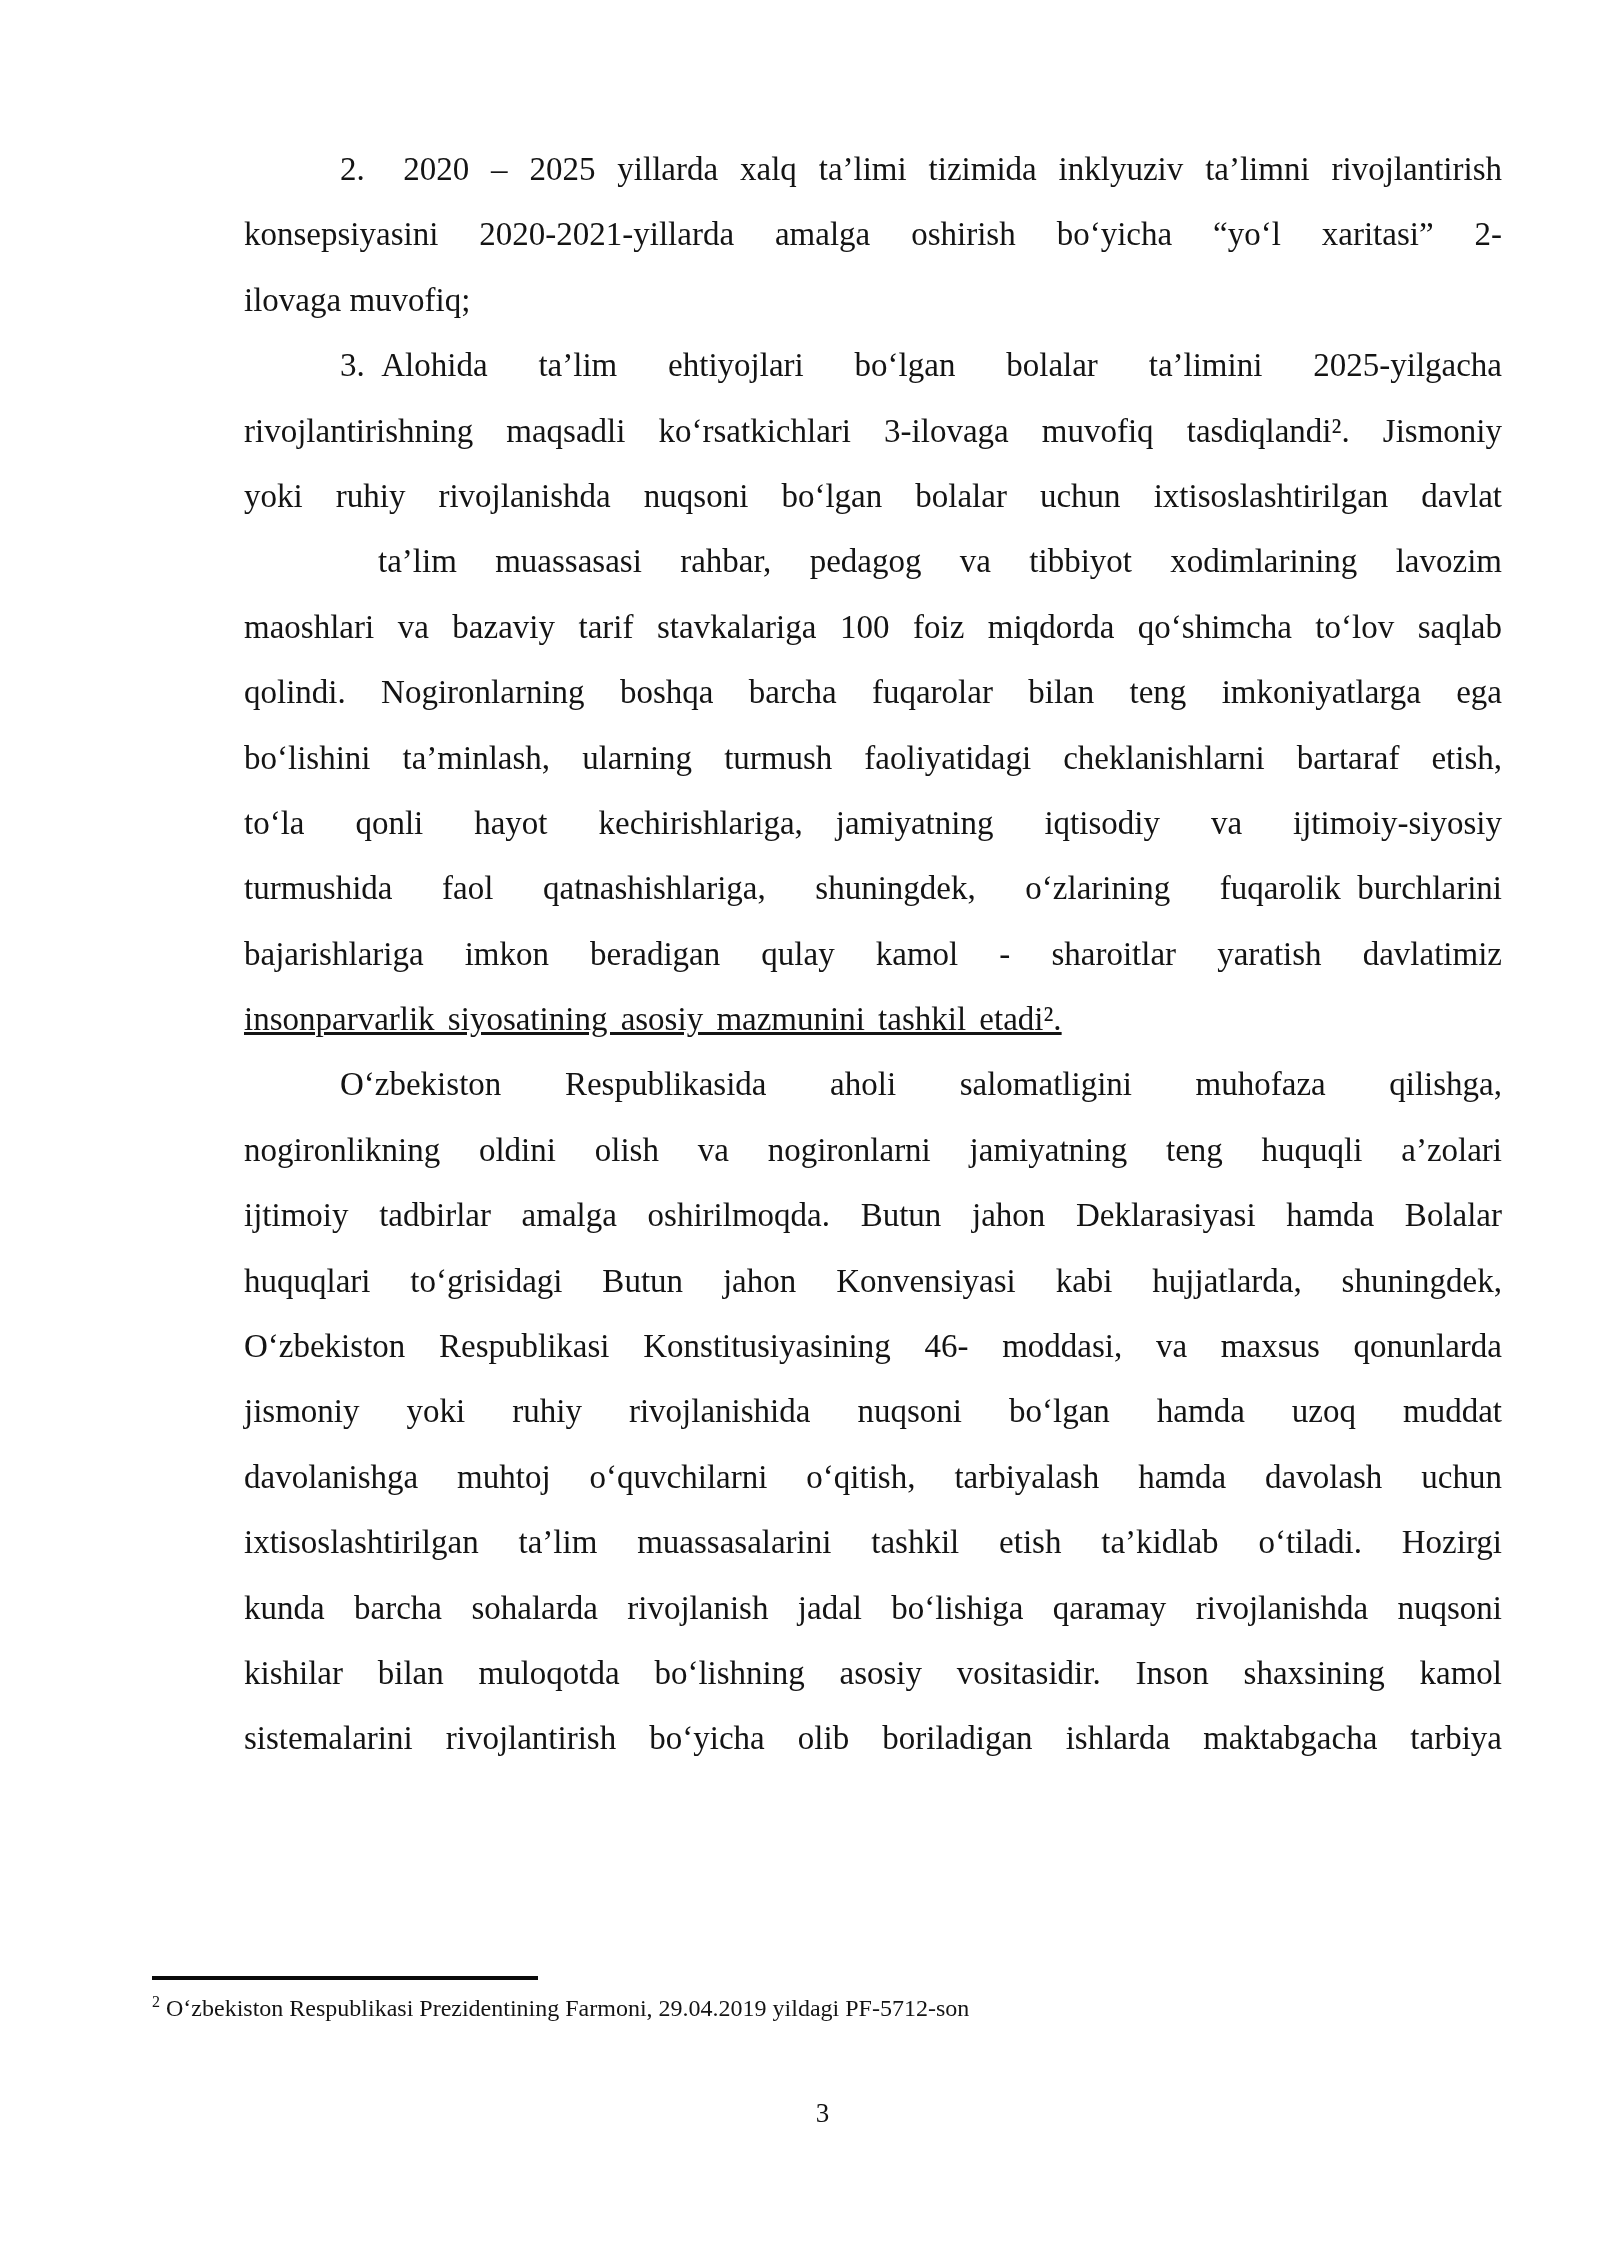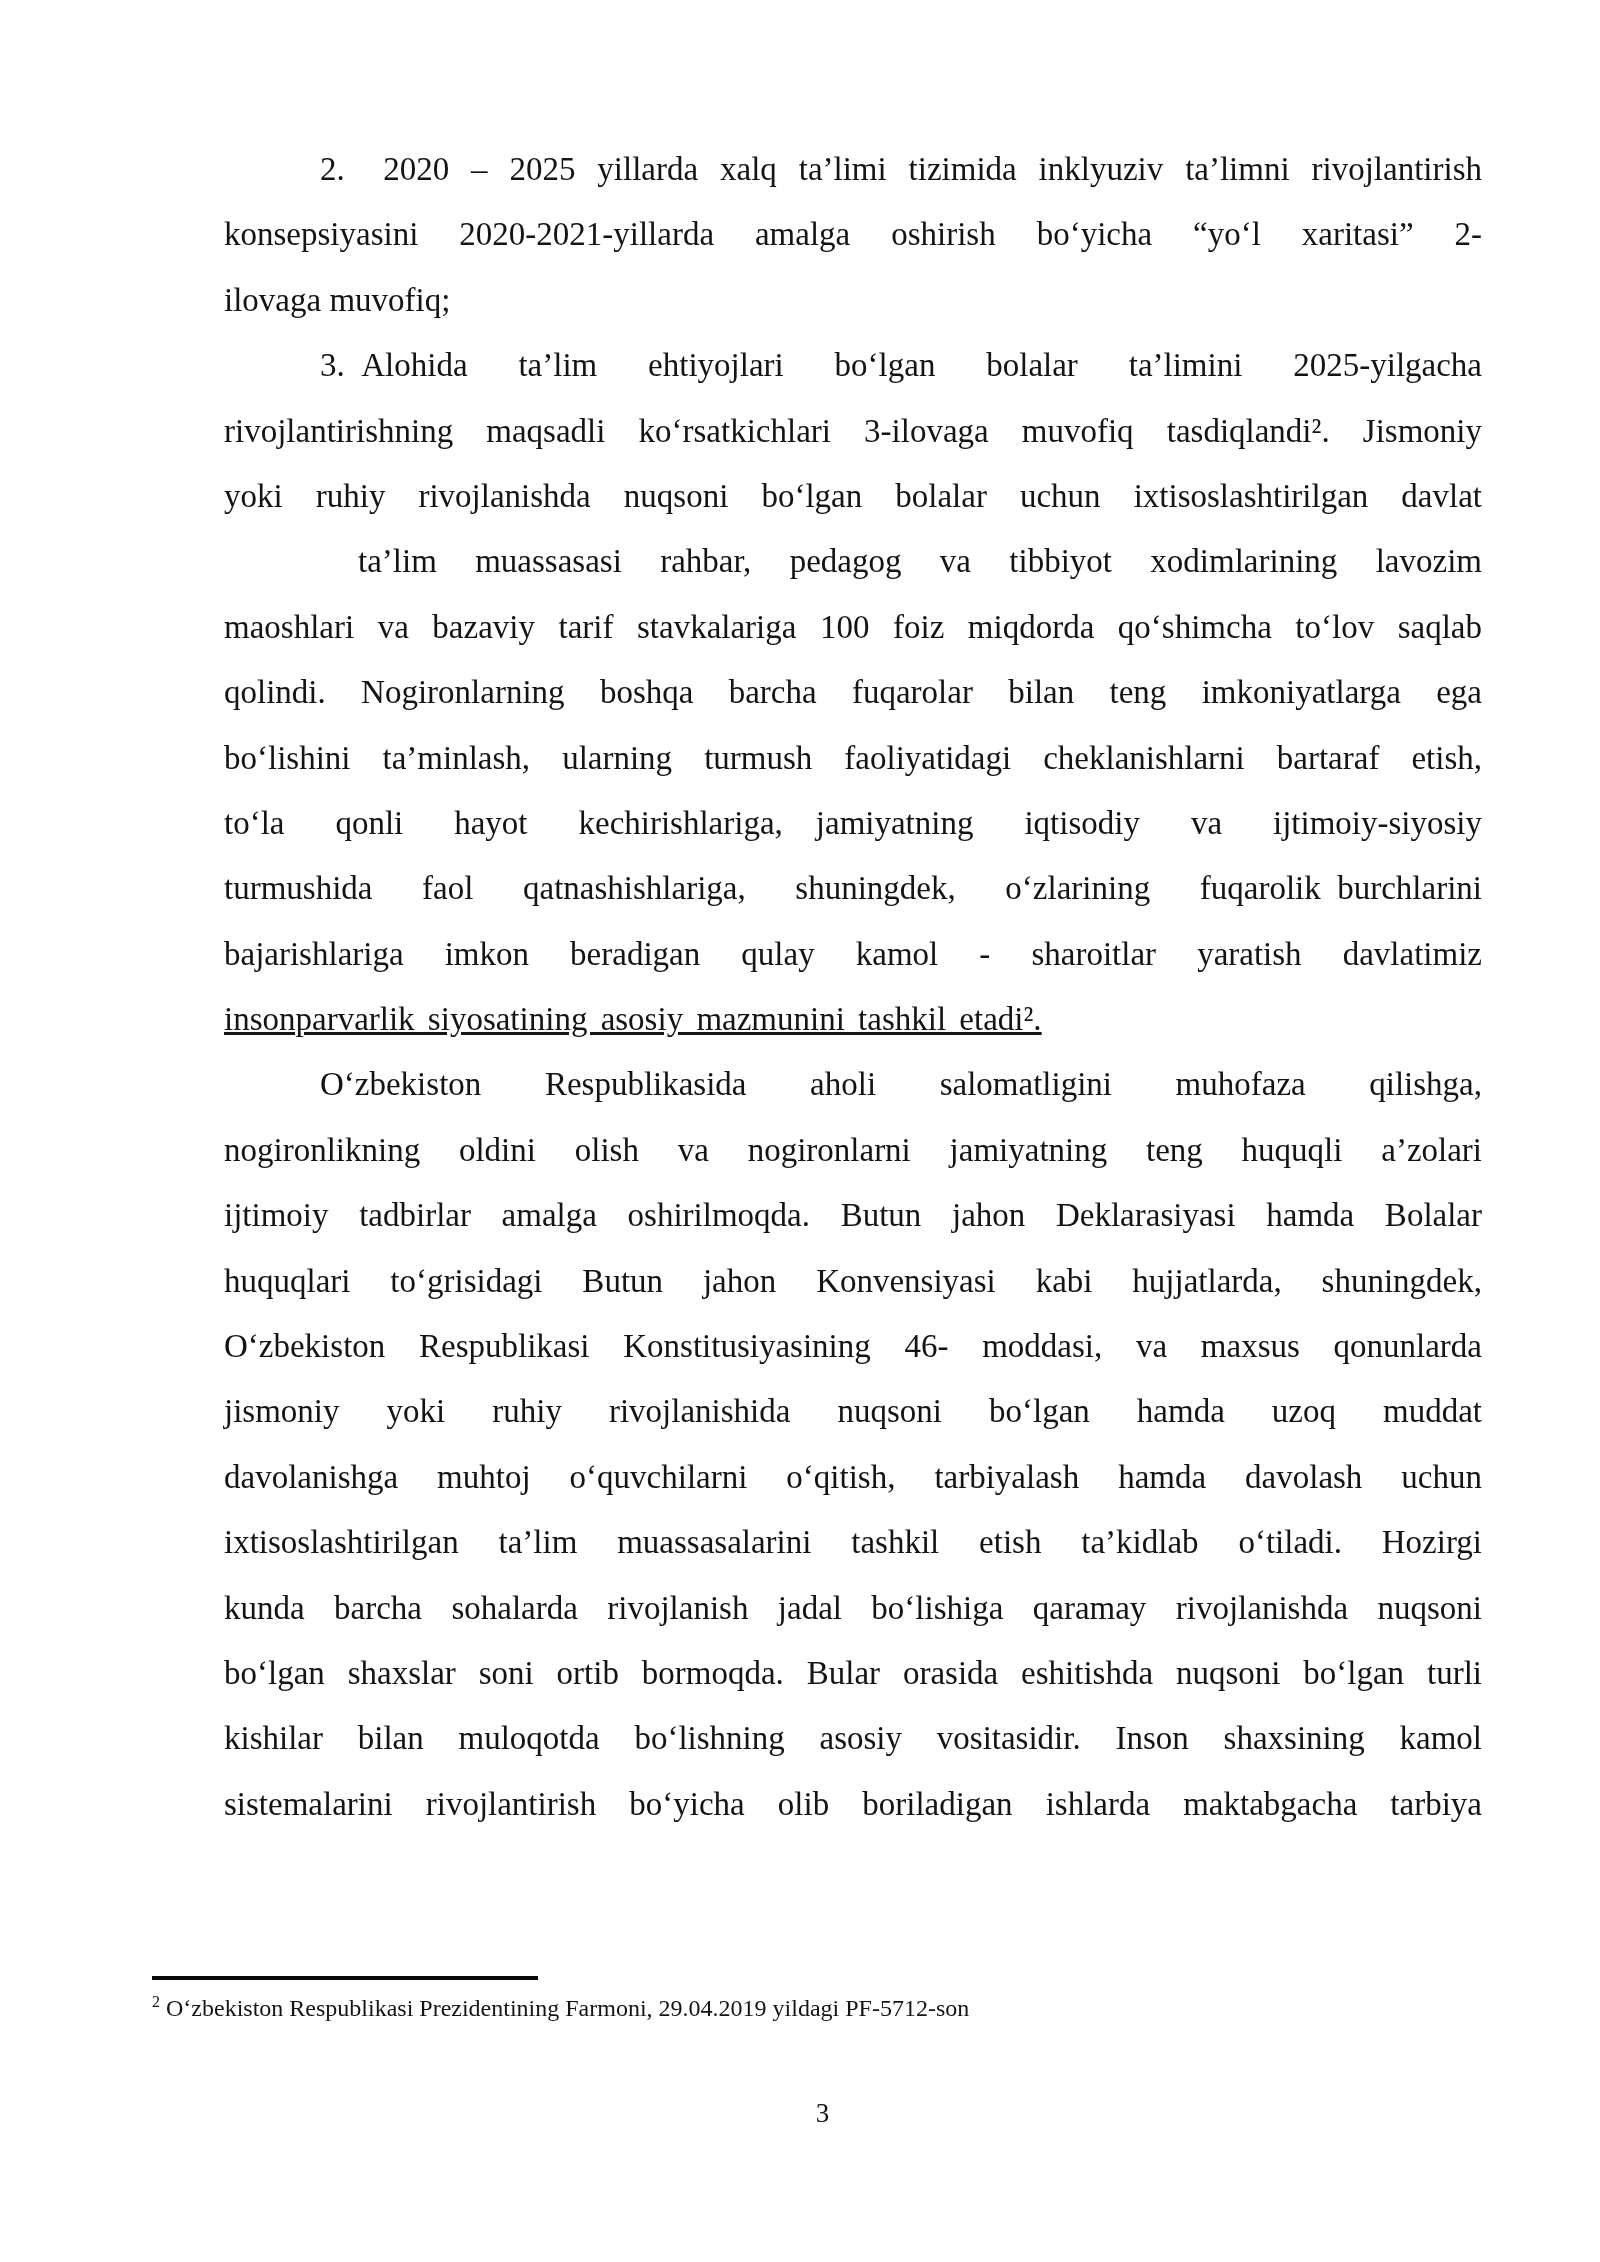--- a/index.html
+++ b/index.html
@@ -12,21 +12,21 @@
     width: 1600px;
     height: 2262px;
     margin: 0 auto;
     background: #ffffff;
     overflow: hidden;
     font-family: "Liberation Serif", "DejaVu Serif", serif;
     color: #141414;
   }
   .body-text {
     position: absolute;
-    left: 224px;
+    left: 244px;
     top: 137px;
     width: 1258px;
     font-size: 33px;
   }
   .line {
     height: 65.4px;
     line-height: 65.4px;
     text-align: justify;
     text-align-last: justify;
     white-space: nowrap;
@@ -110,21 +110,20 @@
     <div>
       <div class="line indent">O‘zbekiston Respublikasida aholi salomatligini muhofaza qilishga,</div>
       <div class="line">nogironlikning oldini olish va nogironlarni jamiyatning teng huquqli a’zolari</div>
       <div class="line">ijtimoiy tadbirlar amalga oshirilmoqda. Butun jahon Deklarasiyasi hamda Bolalar</div>
       <div class="line">huquqlari to‘grisidagi Butun jahon Konvensiyasi kabi hujjatlarda, shuningdek,</div>
       <div class="line">O‘zbekiston Respublikasi Konstitusiyasining 46- moddasi, va maxsus qonunlarda</div>
       <div class="line">jismoniy yoki ruhiy rivojlanishida nuqsoni bo‘lgan hamda uzoq muddat</div>
       <div class="line">davolanishga muhtoj o‘quvchilarni o‘qitish, tarbiyalash hamda davolash uchun</div>
       <div class="line">ixtisoslashtirilgan ta’lim muassasalarini tashkil etish ta’kidlab o‘tiladi. Hozirgi</div>
       <div class="line">kunda barcha sohalarda rivojlanish jadal bo‘lishiga qaramay rivojlanishda nuqsoni</div>
-      <div class="line">bo‘lgan shaxslar soni ortib bormoqda. Bular orasida eshitishda nuqsoni bo‘lgan turli</div>
       <div class="line">kishilar bilan muloqotda bo‘lishning asosiy vositasidir. Inson shaxsining kamol</div>
       <div class="line">sistemalarini rivojlantirish bo‘yicha olib boriladigan ishlarda maktabgacha tarbiya</div>
     </div>
 
   </div>
 
   <div class="footnote">
     <div class="fn-rule"></div>
     <div class="fn-text"><span class="fn-sup">2</span> <span>O‘zbekiston Respublikasi Prezidentining Farmoni, 29.04.2019 yildagi PF-5712-son</span></div>
   </div>

